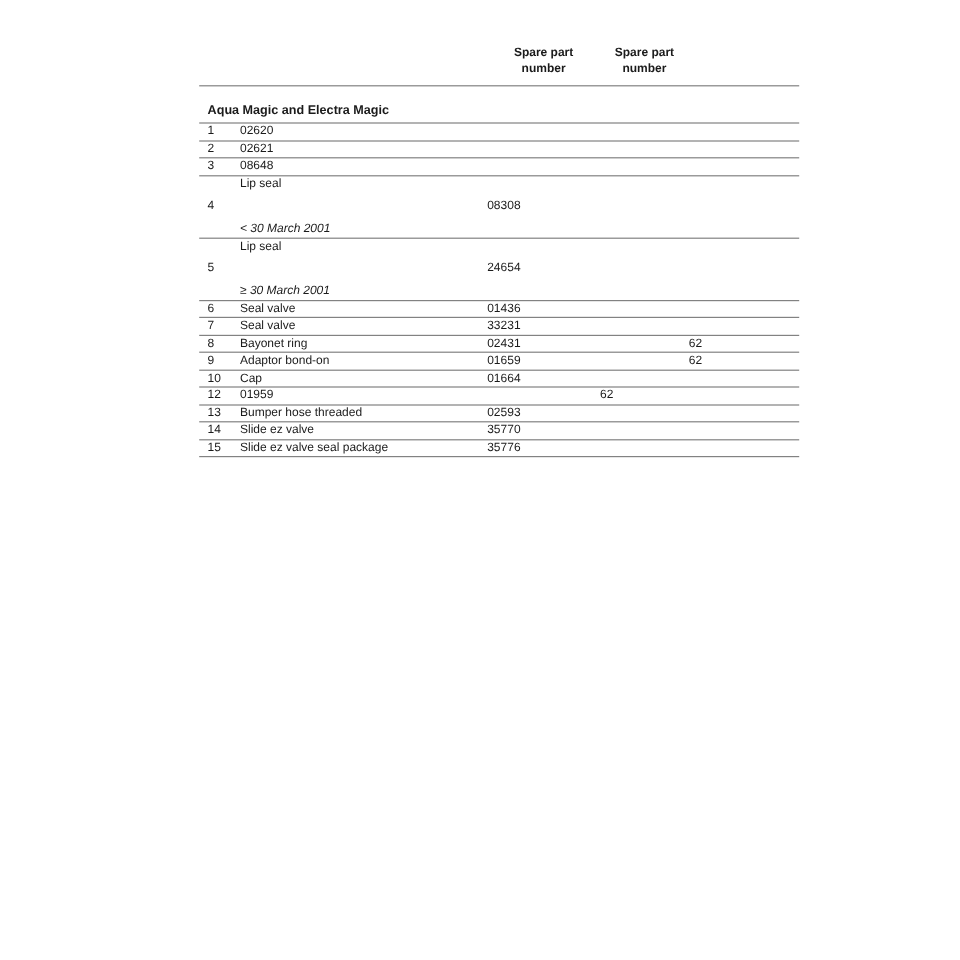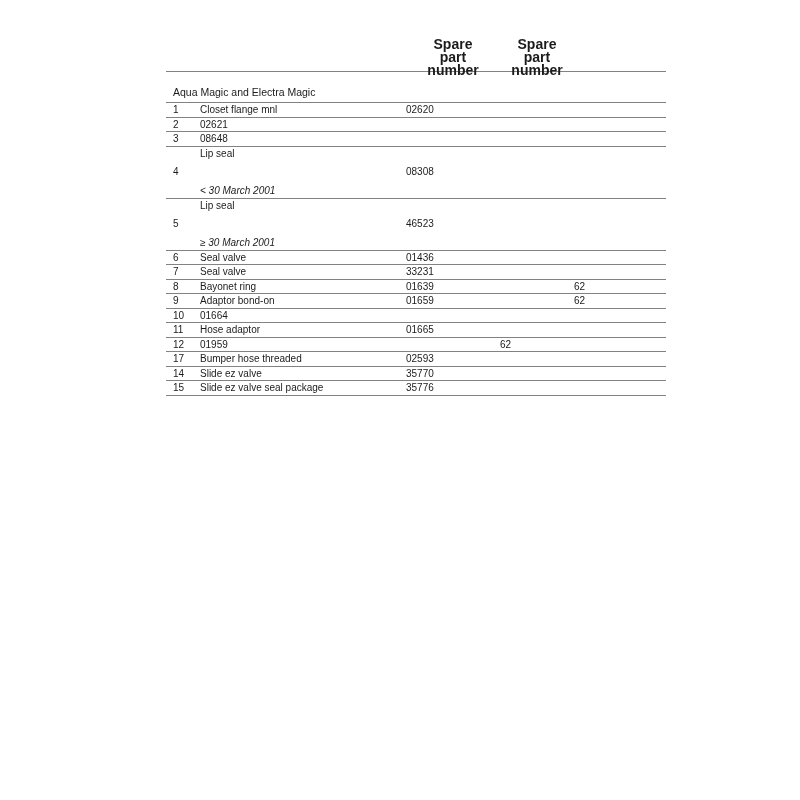--- a/index.html
+++ b/index.html
@@ -34,31 +34,31 @@
   
   .thead {
     height: 36px;
     border-bottom: 1px solid var(--rule-color);
     align-items: start;
   }
   .thead .cell {
     padding-top: 2px;
     text-align: center;
     font-weight: bold;
-    font-size: 14px;
+    font-size: 10px;
     line-height: 13px;
   }
   .thead .wrap {
     display: inline-block;
     max-width: 60px;
   }
   
   .section-title {
     padding: 14px 0 3px 7px;
-    font-weight: normal;
+    font-weight: bold;
     font-size: 10.5px;
     line-height: 13px;
     border-bottom: 1px solid var(--rule-color);
   }
   
   .row {
     border-bottom: 1px solid var(--rule-color);
     align-items: center;
   }
   .cell {
@@ -88,24 +88,20 @@
       <div class="cell">
         <span class="wrap">Spare part number</span>
       </div>
     </div>
 
     <div class="section-title">Aqua Magic and Electra Magic</div>
 
     <div id="table-rows">
   <div class="grid-row row">
     <div class="cell cell-num">1</div>
-    <div class="cell cell-desc">
-      <div>Closet flange mnl</div>
-
-    </div>
     <div class="cell center">02620</div>
     <div class="cell center"></div>
     <div class="cell center"></div>
   </div>
 
   <div class="grid-row row">
     <div class="cell cell-num">2</div>
     <div class="cell center">02621</div>
     <div class="cell center"></div>
     <div class="cell center"></div>
@@ -128,21 +124,21 @@
     <div class="cell center"></div>
     <div class="cell center"></div>
   </div>
 
   <div class="grid-row row">
     <div class="cell cell-num">5</div>
     <div class="cell cell-desc">
       <div>Lip seal</div>
       <div class="note">≥ 30 March 2001</div>
     </div>
-    <div class="cell center">46523</div>
+    <div class="cell center">24654</div>
     <div class="cell center"></div>
     <div class="cell center"></div>
   </div>
 
   <div class="grid-row row">
     <div class="cell cell-num">6</div>
     <div class="cell cell-desc">
       <div>Seal valve</div>
 
     </div>
@@ -161,63 +157,57 @@
     <div class="cell center"></div>
     <div class="cell center"></div>
   </div>
 
   <div class="grid-row row">
     <div class="cell cell-num">8</div>
     <div class="cell cell-desc">
       <div>Bayonet ring</div>
 
     </div>
-    <div class="cell center">01639</div>
+    <div class="cell center">02431</div>
     <div class="cell center"></div>
     <div class="cell center">62</div>
   </div>
 
   <div class="grid-row row">
     <div class="cell cell-num">9</div>
     <div class="cell cell-desc">
       <div>Adaptor bond-on</div>
 
     </div>
     <div class="cell center">01659</div>
     <div class="cell center"></div>
     <div class="cell center">62</div>
   </div>
 
   <div class="grid-row row">
     <div class="cell cell-num">10</div>
+    <div class="cell cell-desc">
+      <div>Cap</div>
+
+    </div>
     <div class="cell center">01664</div>
     <div class="cell center"></div>
     <div class="cell center"></div>
   </div>
 
-  <div class="grid-row row">
-    <div class="cell cell-num">11</div>
-    <div class="cell cell-desc">
-      <div>Hose adaptor</div>
-
-    </div>
-    <div class="cell center">01665</div>
-    <div class="cell center"></div>
-    <div class="cell center"></div>
-  </div>
 
   <div class="grid-row row">
     <div class="cell cell-num">12</div>
     <div class="cell center">01959</div>
     <div class="cell center"></div>
     <div class="cell center">62</div>
   </div>
 
   <div class="grid-row row">
-    <div class="cell cell-num">17</div>
+    <div class="cell cell-num">13</div>
     <div class="cell cell-desc">
       <div>Bumper hose threaded</div>
 
     </div>
     <div class="cell center">02593</div>
     <div class="cell center"></div>
     <div class="cell center"></div>
   </div>
 
   <div class="grid-row row">

